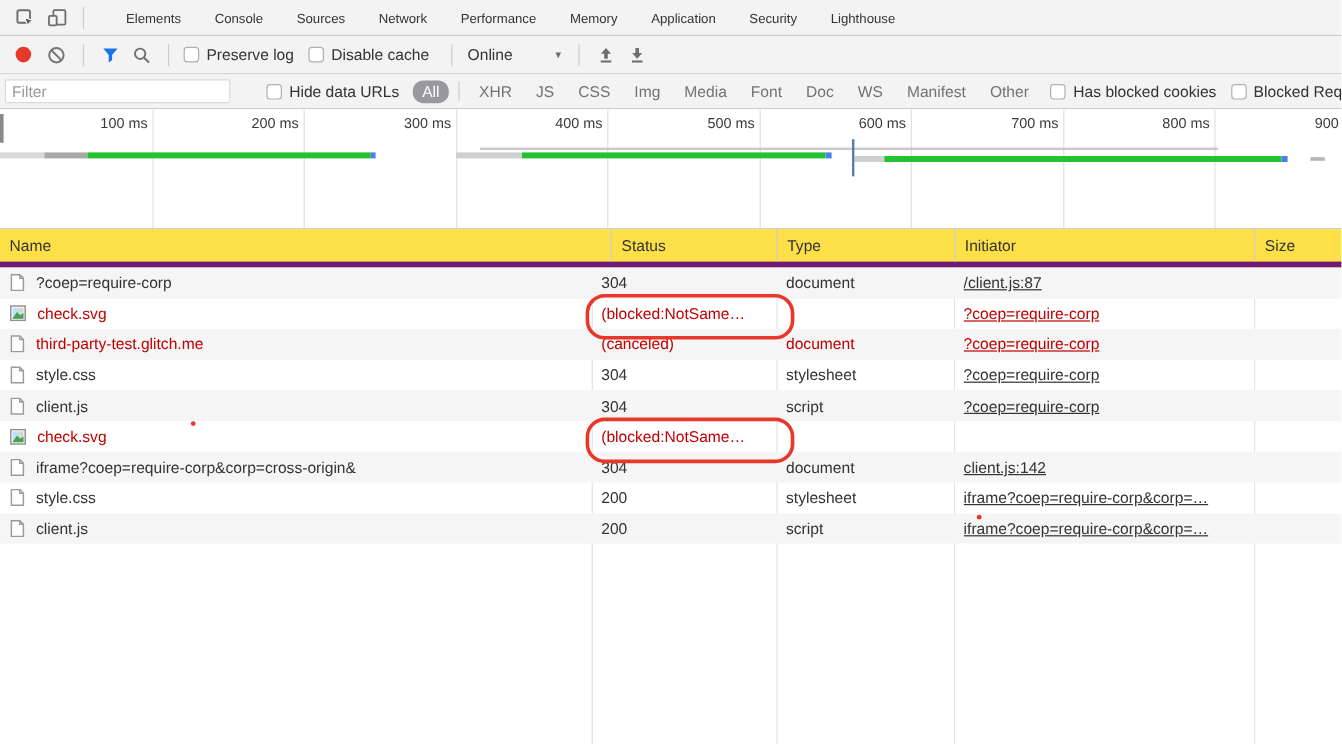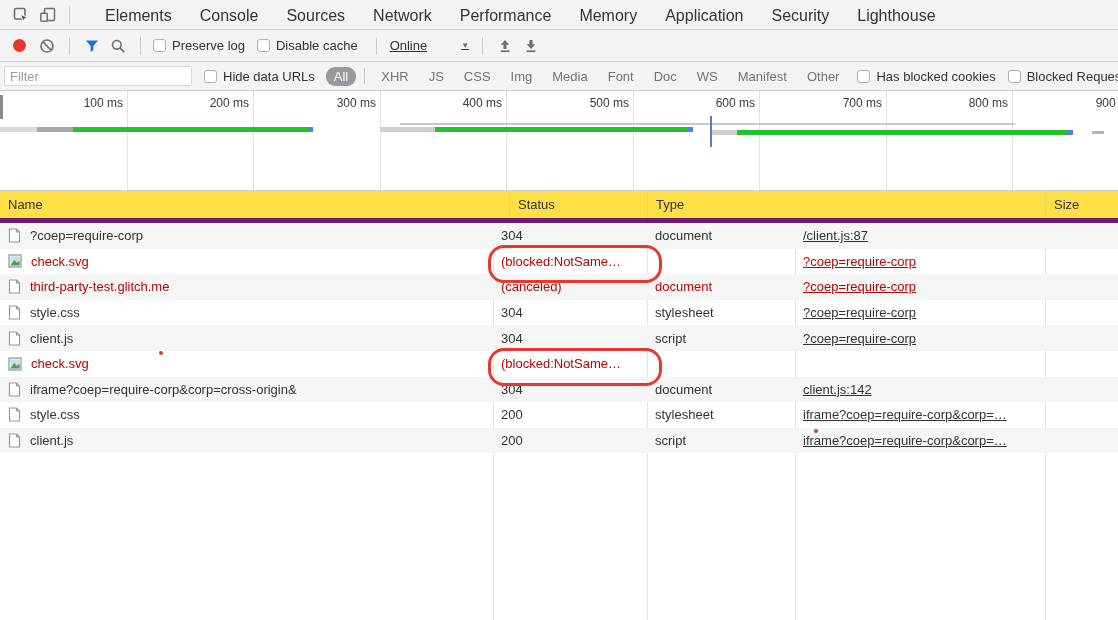--- a/index.html
+++ b/index.html
@@ -8,28 +8,28 @@
     font-family:"Liberation Sans", sans-serif;color:#333;
     -webkit-font-smoothing:antialiased;position:relative;
   }
   .devtools{position:absolute;inset:0;display:flex;flex-direction:column;}
   .vdiv{width:1px;height:18px;background:#ccc;margin:0 9px;flex:none;}
   .icon-btn{width:26px;height:24px;display:flex;align-items:center;justify-content:center;flex:none;cursor:pointer;}
   
   .tabbar{height:30px;background:#f3f3f3;border-bottom:1px solid #ccc;display:flex;align-items:center;flex:none;box-sizing:border-box;}
   .tabbar .icon-btn:first-child{margin-left:8px;}
   .tabs{display:flex;height:100%;margin-left:12px;}
-  .tab{padding:16px 14px;font-size:16px;display:flex;align-items:center;height:100%;box-sizing:border-box;cursor:pointer;white-space:nowrap;}
+  .tab{padding:16px 14px;font-size:11px;display:flex;align-items:center;height:100%;box-sizing:border-box;cursor:pointer;white-space:nowrap;}
   .tab.active{border-bottom:2px solid #1a73e8;}
   
   .toolbar{height:32px;background:#f3f3f3;border-bottom:1px solid #ccc;display:flex;align-items:center;flex:none;box-sizing:border-box;font-size:13px;}
   .rec-dot{width:13px;height:13px;border-radius:50%;background:#e8372b;margin:0 8px 0 13px;flex:none;cursor:pointer;}
   .check{display:flex;align-items:center;margin:0 9px 0 3px;cursor:pointer;white-space:nowrap;}
   .check .box{width:13px;height:13px;border:1px solid #b0b0b0;border-radius:3px;background:#fff;margin-right:6px;flex:none;box-sizing:border-box;}
-  .select{display:flex;align-items:center;cursor:pointer;margin:0 4px;text-decoration:underline;}
+  .select{display:flex;align-items:center;cursor:pointer;margin:0 4px;}
   .select .caret{font-size:8px;color:#6e6e6e;margin-left:34px;}
   
   .filterbar{height:29px;background:#f3f3f3;border-bottom:1px solid #ccc;display:flex;align-items:center;flex:none;box-sizing:border-box;font-size:13px;white-space:nowrap;overflow:hidden;}
   .filter-input{width:188px;height:20px;border:1px solid #dadada;border-radius:2px;background:#fff;margin:0 8px 0 4px;padding:0 5px;font-family:inherit;font-size:13px;color:#333;box-sizing:border-box;flex:none;}
   .filter-input::placeholder{color:#9a9a9a;}
   .pills{display:flex;align-items:center;}
   .pill{padding:2px 8px;margin:0 2px;color:#737373;cursor:pointer;}
   .pill.active{background:#98989d;color:#fff;border-radius:9px;padding:2px 8px;margin-right:6px;}
   .pill-divider{width:1px;height:16px;background:#ccc;margin:0 6px 0 2px;}
   
@@ -135,21 +135,21 @@
     <div class="icon-btn">
       <svg width="16" height="16" viewBox="0 0 16 16">
           <path d="M8 11 l4.2 -4.8 h-2.7 V2 h-3 v4.2 H3.8 Z" fill="#6e6e6e"></path>
           <rect x="3.6" y="12.4" width="8.8" height="1.7" fill="#6e6e6e"></rect>
         </svg>
     </div>
   </div>
 
   <div class="filterbar">
     <input class="filter-input" placeholder="Filter" style="">
-    <label class="check" style="margin-left:4px;justify-content:flex-end;">
+    <label class="check" style="margin-left:22px;justify-content:flex-end;">
       <span class="box"></span>
       <span>Hide data URLs</span>
     </label>
     <div class="pills" id="pills">
         <span class="pill active">All</span>
         <span class="pill-divider"></span>
         <span class="pill">XHR</span>
         <span class="pill">JS</span>
         <span class="pill">CSS</span>
         <span class="pill">Img</span>
@@ -211,20 +211,21 @@
         <div class="ov-seg" style="width: 12px; background: rgb(181, 181, 181);"></div>
       </div>
       <div class="ov-marker" style="left: 710px; top: 25px; height: 31px; background: rgb(90, 125, 176);"></div>
       <div class="ov-edge" style="left: 0px; top: 4px; width: 3px; height: 24px; background: rgb(138, 138, 138);"></div>
     </div>
 
   <div class="thead" id="thead">
       <div class="th first" style="left: 0px; width: 493px;">Name</div>
       <div class="th" style="left: 509px; width: 154px;">Status</div>
       <div class="th" style="left: 647px; width: 148px;">Type</div>
+      <div class="th" style="left: 795px; width: 250px;">Initiator</div>
       <div class="th" style="left: 1045px; width: 73px;">Size</div>
     </div>
 
   <div class="tbody" id="tbody">
       <div class="colsep" style="left: 493px;"></div>
       <div class="colsep" style="left: 647px;"></div>
       <div class="colsep" style="left: 795px;"></div>
       <div class="colsep" style="left: 1045px;"></div>
       <div class="row stripe" style="top: 0px; height: 25.6px;">
         <div class="cell" style="left: 0px; width: 493px;">

